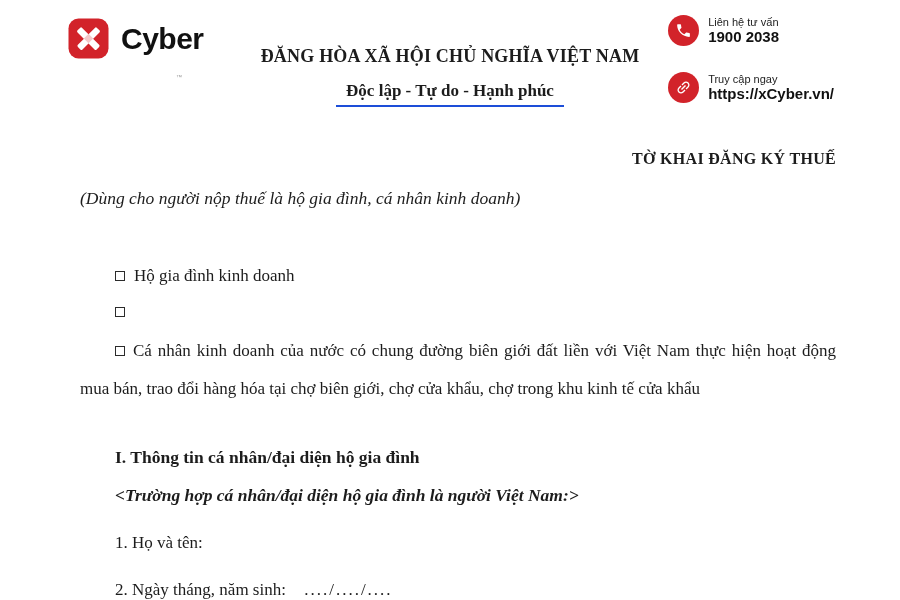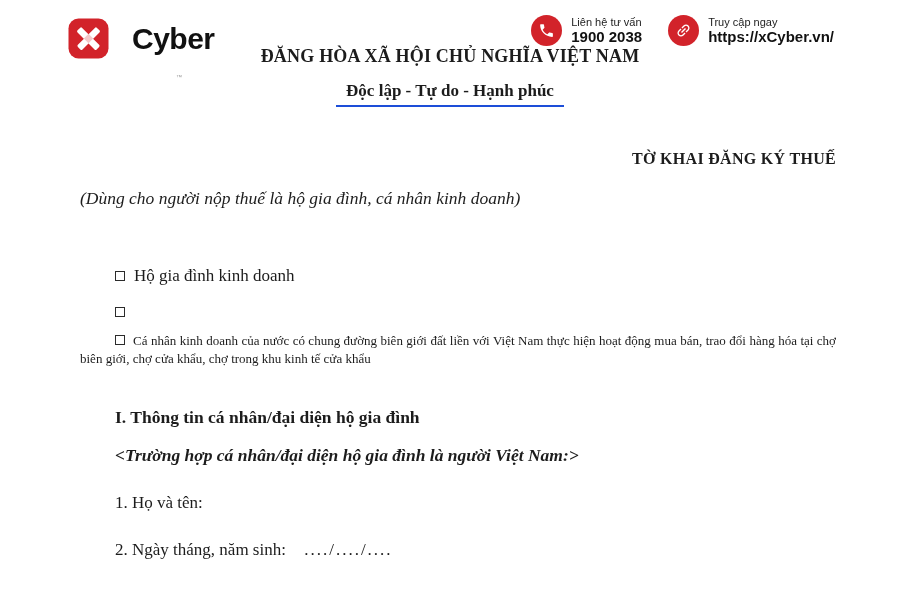--- a/index.html
+++ b/index.html
@@ -9,21 +9,21 @@
     font-family: "Liberation Serif", "DejaVu Serif", serif;
     color: #1c1c1c;
     overflow: hidden;
     position: relative;
   }
   .page { width: 900px; height: 600px; position: relative; overflow: hidden; }
 
   
   .logo {
     position: absolute; left: 68px; top: 18px;
-    display: flex; align-items: center; gap: 23px;
+    display: flex; align-items: center; gap: 12px;
   }
   .logo-icon { width: 41px; height: 41px; display: block; position: relative; }
   .logo-tm {
     position: absolute; left: 108px; top: 56px;
     font-family: "Liberation Sans", sans-serif;
     font-size: 6px; color: #9a9a9a; letter-spacing: 0;
   }
   .logo-text {
     font-family: "Liberation Sans", sans-serif;
     font-weight: bold; font-size: 30px; color: #111;
@@ -43,20 +43,21 @@
     display: inline-block;
     font-size: 17px; font-weight: bold; color: #1c1c1c;
     padding: 0 10px 4px 10px;
     border-bottom: 2px solid #1d4ed8;
   }
 
   .contact {
     position: absolute; right: 66px; top: 15px;
     display: flex; align-items: flex-start; gap: 26px;
     font-family: "Liberation Sans", sans-serif;
+    flex-direction: column;
   }
   .contact-item { display: flex; align-items: center; gap: 9px; }
   .contact-circle {
     width: 31px; height: 31px; border-radius: 50%;
     display: flex; align-items: center; justify-content: center;
     flex: 0 0 auto;
   }
   .contact-text { line-height: 1.15; }
   .contact-label { font-size: 11px; color: #222; }
   .contact-value { font-size: 15px; font-weight: bold; color: #111; }
@@ -80,21 +81,21 @@
   }
   .cb-row:first-of-type { margin-top: 57px; }
   .cb {
     display: inline-block; width: 10px; height: 10px;
     border: 1.5px solid #2b2b2b; margin-right: 9px;
     position: relative; top: 0px; flex: 0 0 auto;
     align-self: center;
   }
   .cb-paragraph {
     margin-top: 15px;
-    font-size: 13px; line-height: 18px;
+    font-size: 17px; line-height: 38px;
     text-align: justify; text-indent: 35px;
   }
   .cb-inline {
     display: inline-block; width: 10px; height: 10px;
     border: 1.5px solid #2b2b2b; margin-right: 8px;
   }
   .section-heading {
     margin-top: 39px; padding-left: 35px;
     font-size: 17.5px; font-weight: bold;
   }

